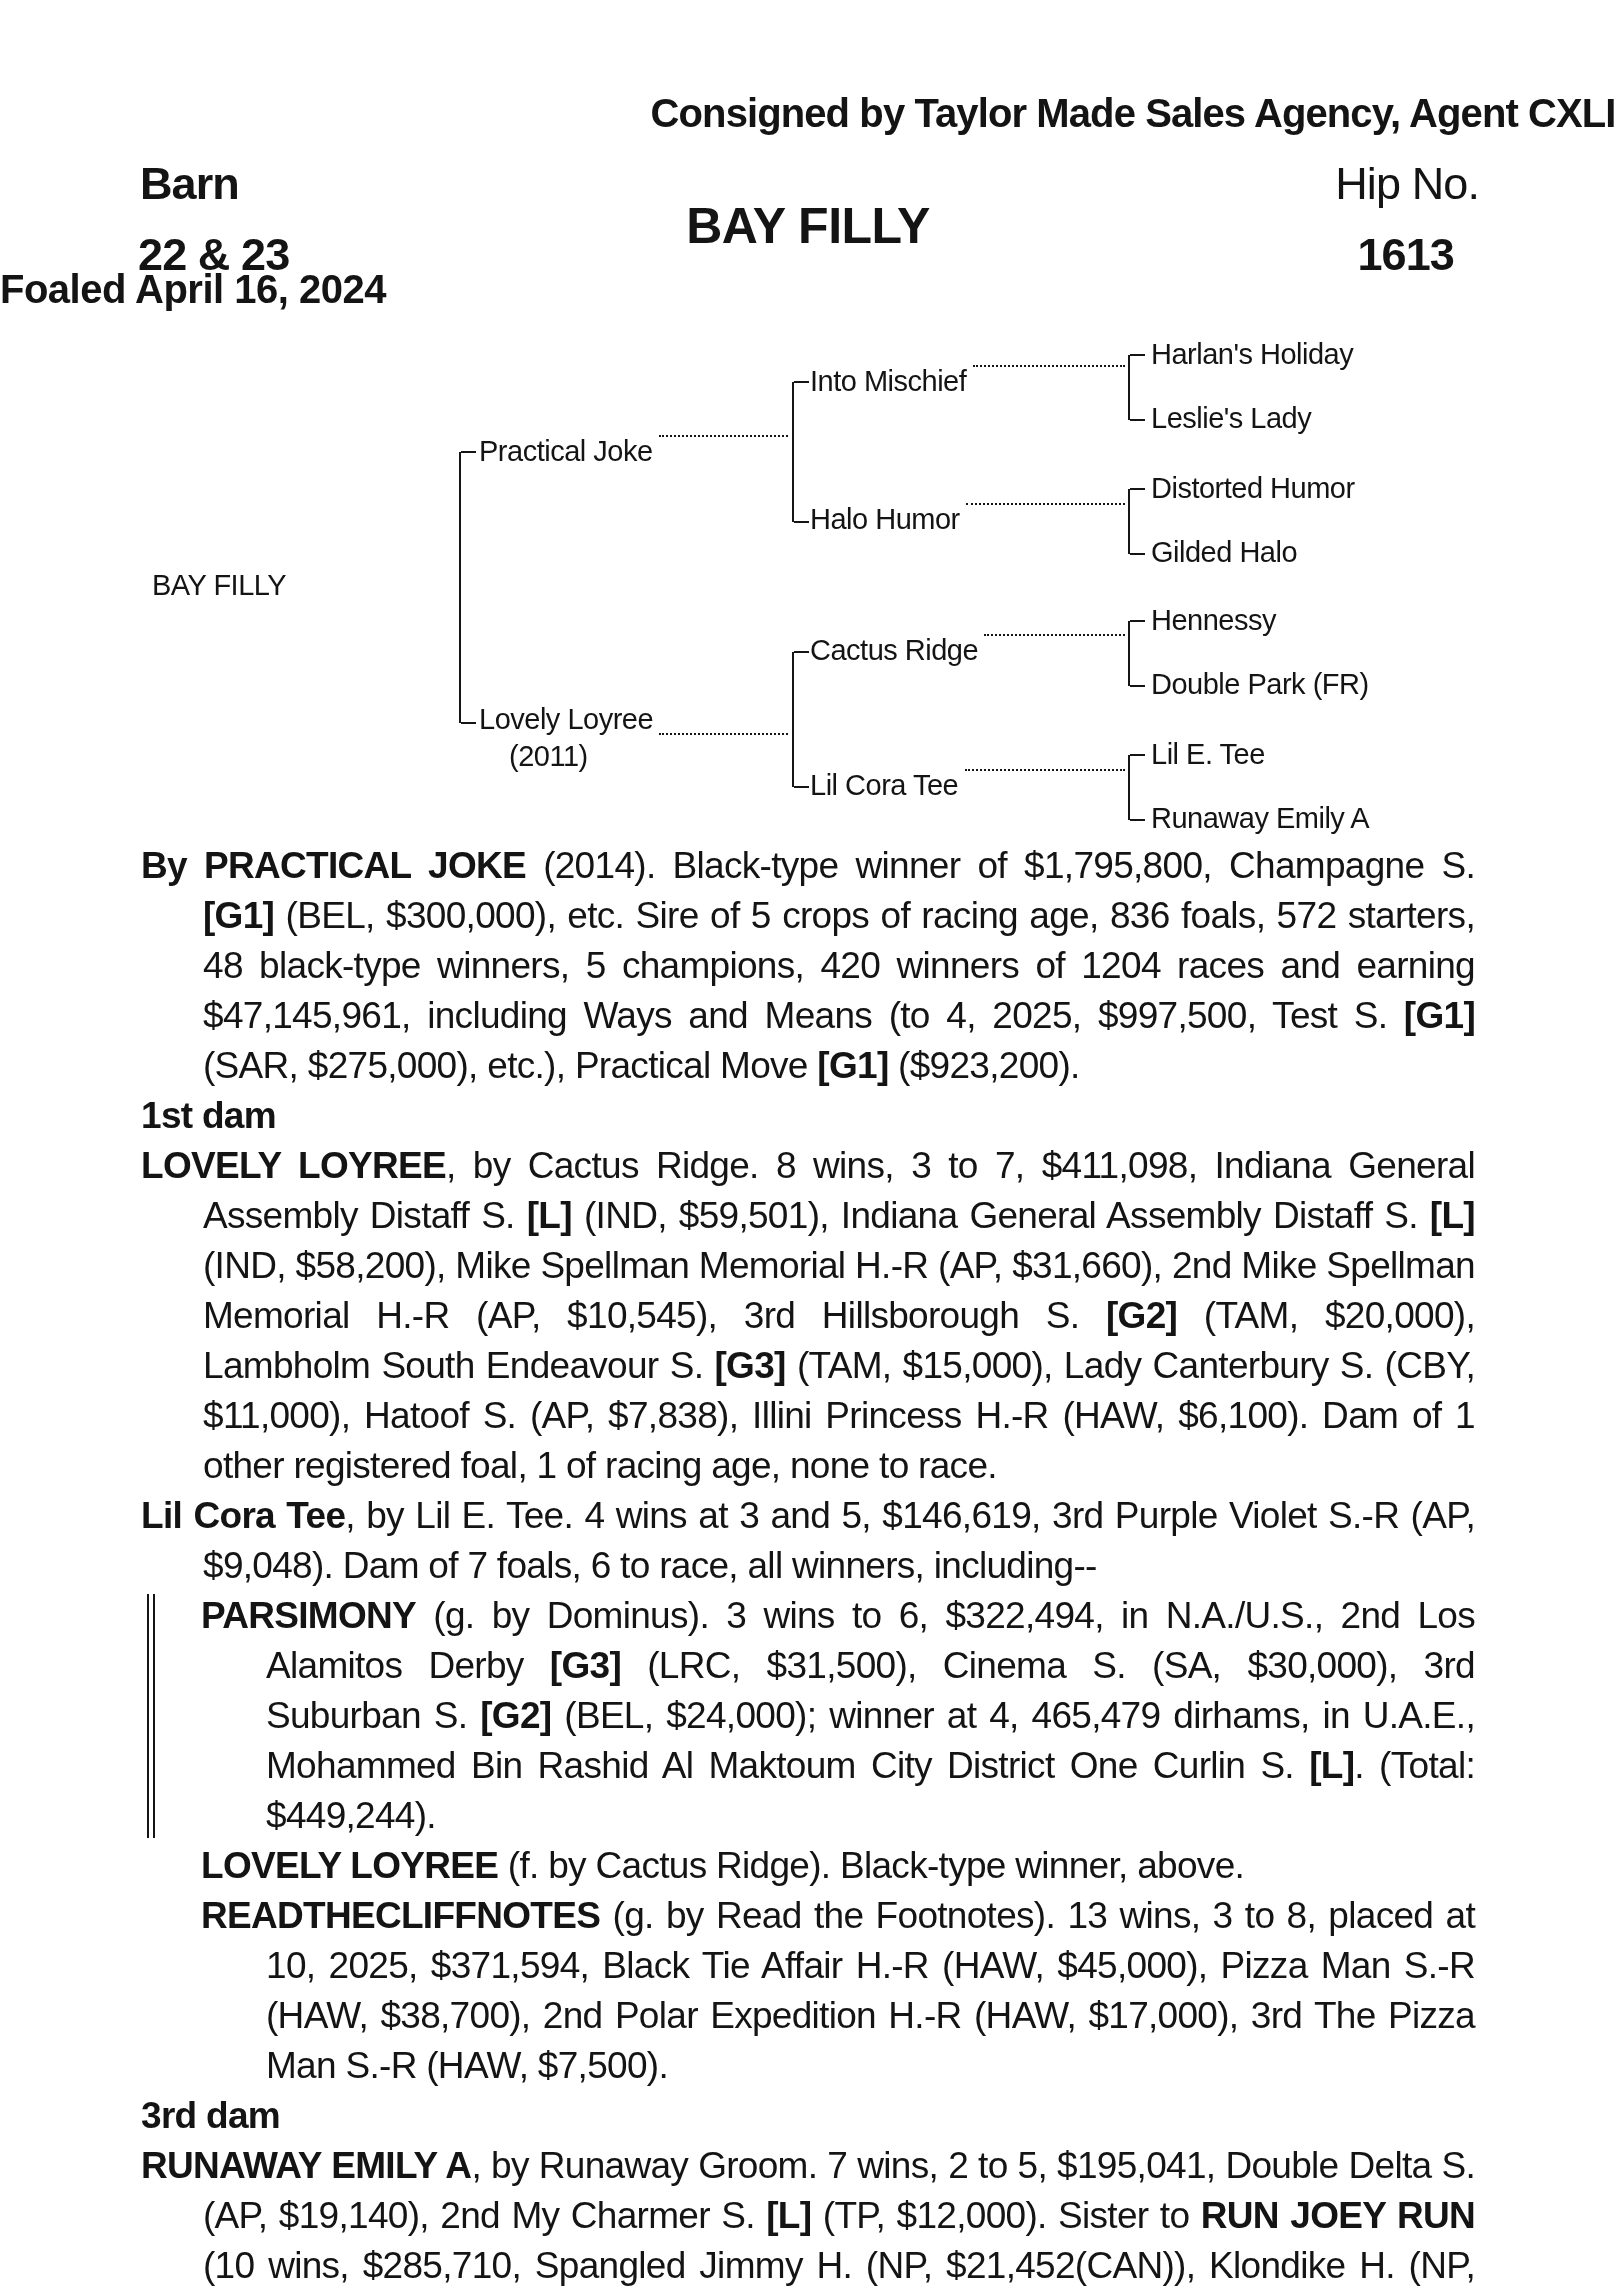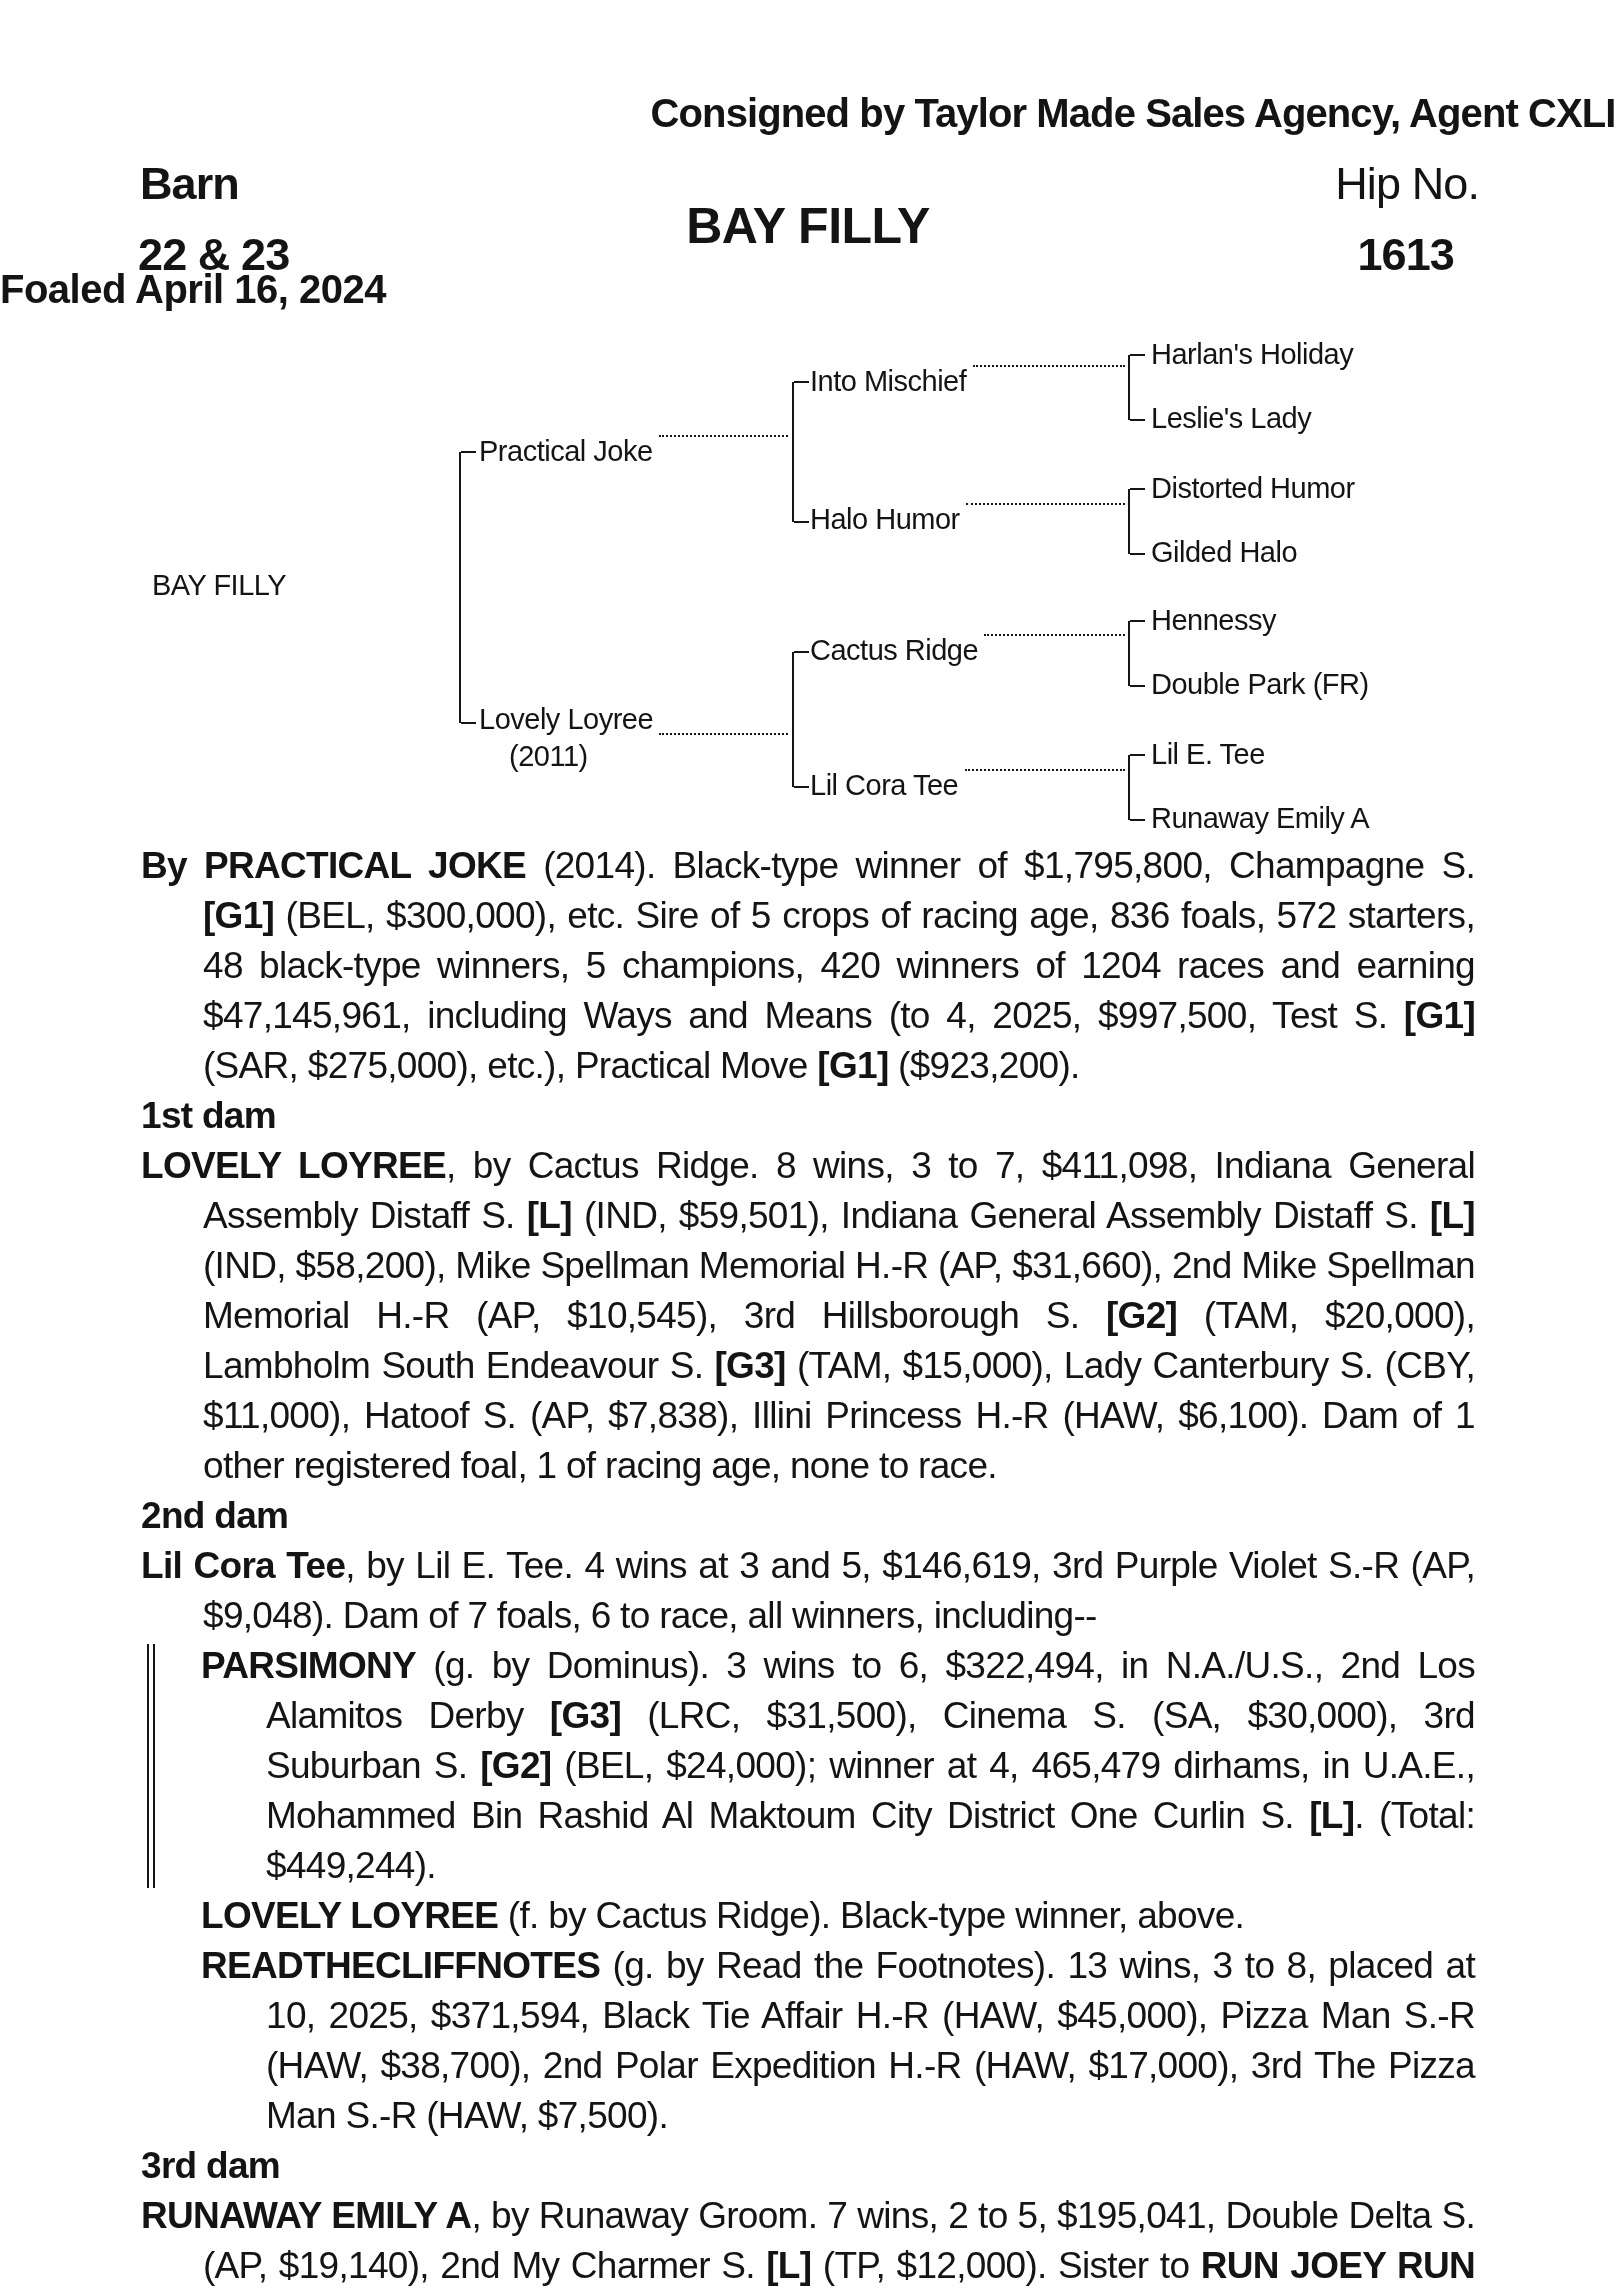--- a/index.html
+++ b/index.html
@@ -144,21 +144,20 @@
     <div class="bracket b-g3a"></div>
     <div class="bracket b-g3b"></div>
     <div class="bracket b-g3c"></div>
     <div class="bracket b-g3d"></div>
   </div>
 
   <div class="bodytext">
       <div class="para level0"><b>By PRACTICAL JOKE </b><span>(2014). Black-type winner of $1,795,800, Champagne S. </span><b>[G1]</b><span> (BEL, $300,000), etc. Sire of 5 crops of racing age, 836 foals, 572 starters, 48 black-type winners, 5 champions, 420 winners of 1204 races and earning $47,145,961, including Ways and Means (to 4, 2025, $997,500, Test S. </span><b>[G1]</b><span> (SAR, $275,000), etc.), Practical Move </span><b>[G1]</b><span> ($923,200).</span></div>
       <div class="para level0"><b>1st dam</b></div>
       <div class="para level0"><b>LOVELY LOYREE</b><span>, by Cactus Ridge. 8 wins, 3 to 7, $411,098, Indiana General Assembly Distaff S. </span><b>[L]</b><span> (IND, $59,501), Indiana General Assembly Distaff S. </span><b>[L]</b><span> (IND, $58,200), Mike Spellman Memorial H.-R (AP, $31,660), 2nd Mike Spellman Memorial H.-R (AP, $10,545), 3rd Hillsborough S. </span><b>[G2]</b><span> (TAM, $20,000), Lambholm South Endeavour S. </span><b>[G3]</b><span> (TAM, $15,000), Lady Canterbury S. (CBY, $11,000), Hatoof S. (AP, $7,838), Illini Princess H.-R (HAW, $6,100). Dam of 1 other registered foal, 1 of racing age, none to race.</span></div>
-      <div class="para level0"><b>2nd dam</b></div>
       <div class="para level0"><b>Lil Cora Tee</b><span>, by Lil E. Tee. 4 wins at 3 and 5, $146,619, 3rd Purple Violet S.-R (AP, $9,048). Dam of 7 foals, 6 to race, all winners, including--</span></div>
       <div class="para level1 ruled"><b>PARSIMONY</b><span> (g. by Dominus). 3 wins to 6, $322,494, in N.A./U.S., 2nd Los Alamitos Derby </span><b>[G3]</b><span> (LRC, $31,500), Cinema S. (SA, $30,000), 3rd Suburban S. </span><b>[G2]</b><span> (BEL, $24,000); winner at 4, 465,479 dirhams, in U.A.E., Mohammed Bin Rashid Al Maktoum City District One Curlin S. </span><b>[L]</b><span>. (Total: $449,244).</span></div>
       <div class="para level1"><b>LOVELY LOYREE</b><span> (f. by Cactus Ridge). Black-type winner, above.</span></div>
       <div class="para level1"><b>READTHECLIFFNOTES</b><span> (g. by Read the Footnotes). 13 wins, 3 to 8, placed at 10, 2025, $371,594, Black Tie Affair H.-R (HAW, $45,000), Pizza Man S.-R (HAW, $38,700), 2nd Polar Expedition H.-R (HAW, $17,000), 3rd The Pizza Man S.-R (HAW, $7,500).</span></div>
       <div class="para level0"><b>3rd dam</b></div>
       <div class="para level0"><b>RUNAWAY EMILY A</b><span>, by Runaway Groom. 7 wins, 2 to 5, $195,041, Double Delta S. (AP, $19,140), 2nd My Charmer S. </span><b>[L]</b><span> (TP, $12,000). Sister to </span><b>RUN JOEY RUN</b><span> (10 wins, $285,710, Spangled Jimmy H. (NP, $21,452(CAN)), Klondike H. (NP, $22,397(CAN)), Journal H. (NP, $22,066(CAN)), Governor General's H. (NP, $22,050(CAN)), etc.). Dam of 8 winners, including--</span></div>
     </div>
 
 </div>
 

